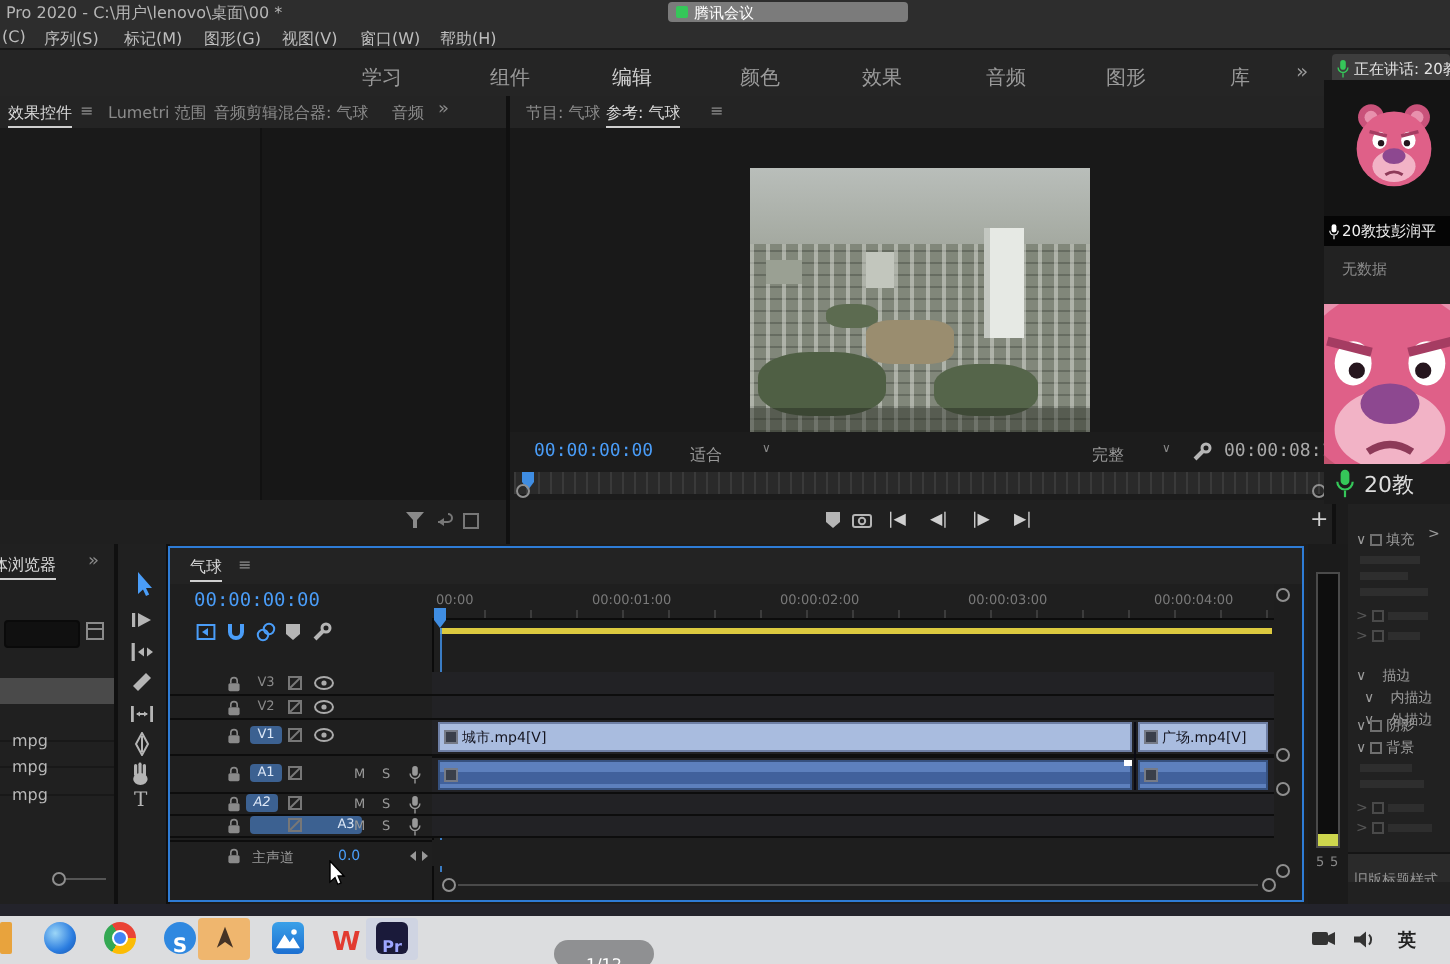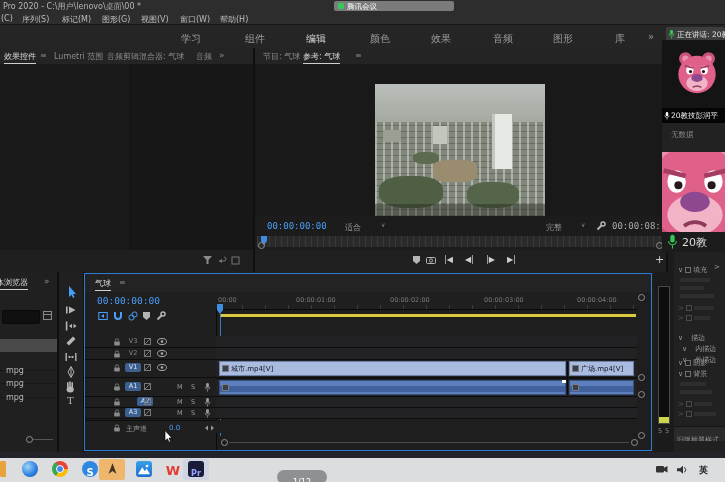--- a/index.html
+++ b/index.html
@@ -331,40 +331,40 @@
           <path d="M1.5 6 a3.5 3.5 0 0 0 7 0" stroke="#999" fill="none"></path>
           <line x1="5" y1="10" x2="5" y2="13" stroke="#999"></line>
         </svg>
     </div>
 
     <div class="ab" style="left:0;top:123px;width:131px;height:10px;border-bottom:1px solid #0d0d0d;">
       <svg class="ab" style="left:28px;top:1px;" width="8" height="8" viewBox="0 0 10 10">
           <rect x="1.5" y="4.5" width="7" height="5" rx="1" fill="#8a8a8a"></rect>
           <path d="M3 4.5 v-1.5 a2 2 0 0 1 4 0 V4.5" stroke="#8a8a8a" fill="none"></path>
         </svg>
-      <span class="ab chip" style="left:52px;top:0px;font-style:italic;">A2</span>
+      <span class="ab chip" style="left:38px;top:0px;font-style:italic;">A2</span>
       <svg class="ab" style="left:59px;top:1px;" width="7" height="7" viewBox="0 0 7 7">
           <rect x="0.5" y="0.5" width="6" height="6" fill="none" stroke="#777"></rect>
           <line x1="0.5" y1="6.5" x2="6.5" y2="0.5" stroke="#777"></line>
         </svg>
       <span class="ab mslab" style="left:92px;top:1px;">M</span>
       <span class="ab mslab" style="left:106px;top:1px;">S</span>
       <svg class="ab" style="left:119px;top:0px;" width="7" height="11" viewBox="0 0 10 14">
           <rect x="3" y="0.5" width="4" height="7" rx="2" fill="#999"></rect>
           <path d="M1.5 6 a3.5 3.5 0 0 0 7 0" stroke="#999" fill="none"></path>
           <line x1="5" y1="10" x2="5" y2="13" stroke="#999"></line>
         </svg>
     </div>
 
     <div class="ab" style="left:0;top:134px;width:131px;height:10px;border-bottom:1px solid #0d0d0d;">
       <svg class="ab" style="left:28px;top:1px;" width="8" height="8" viewBox="0 0 10 10">
           <rect x="1.5" y="4.5" width="7" height="5" rx="1" fill="#8a8a8a"></rect>
           <path d="M3 4.5 v-1.5 a2 2 0 0 1 4 0 V4.5" stroke="#8a8a8a" fill="none"></path>
         </svg>
-      <span class="ab chip" style="left:40px;top:0px;">A3</span>
+      <span class="ab chip" style="left:40px;top:0px;padding-left:40px;">A3</span>
       <svg class="ab" style="left:59px;top:1px;" width="7" height="7" viewBox="0 0 7 7">
           <rect x="0.5" y="0.5" width="6" height="6" fill="none" stroke="#777"></rect>
           <line x1="0.5" y1="6.5" x2="6.5" y2="0.5" stroke="#777"></line>
         </svg>
       <span class="ab mslab" style="left:92px;top:1px;">M</span>
       <span class="ab mslab" style="left:106px;top:1px;">S</span>
       <svg class="ab" style="left:119px;top:0px;" width="7" height="11" viewBox="0 0 10 14">
           <rect x="3" y="0.5" width="4" height="7" rx="2" fill="#999"></rect>
           <path d="M1.5 6 a3.5 3.5 0 0 0 7 0" stroke="#999" fill="none"></path>
           <line x1="5" y1="10" x2="5" y2="13" stroke="#999"></line>

